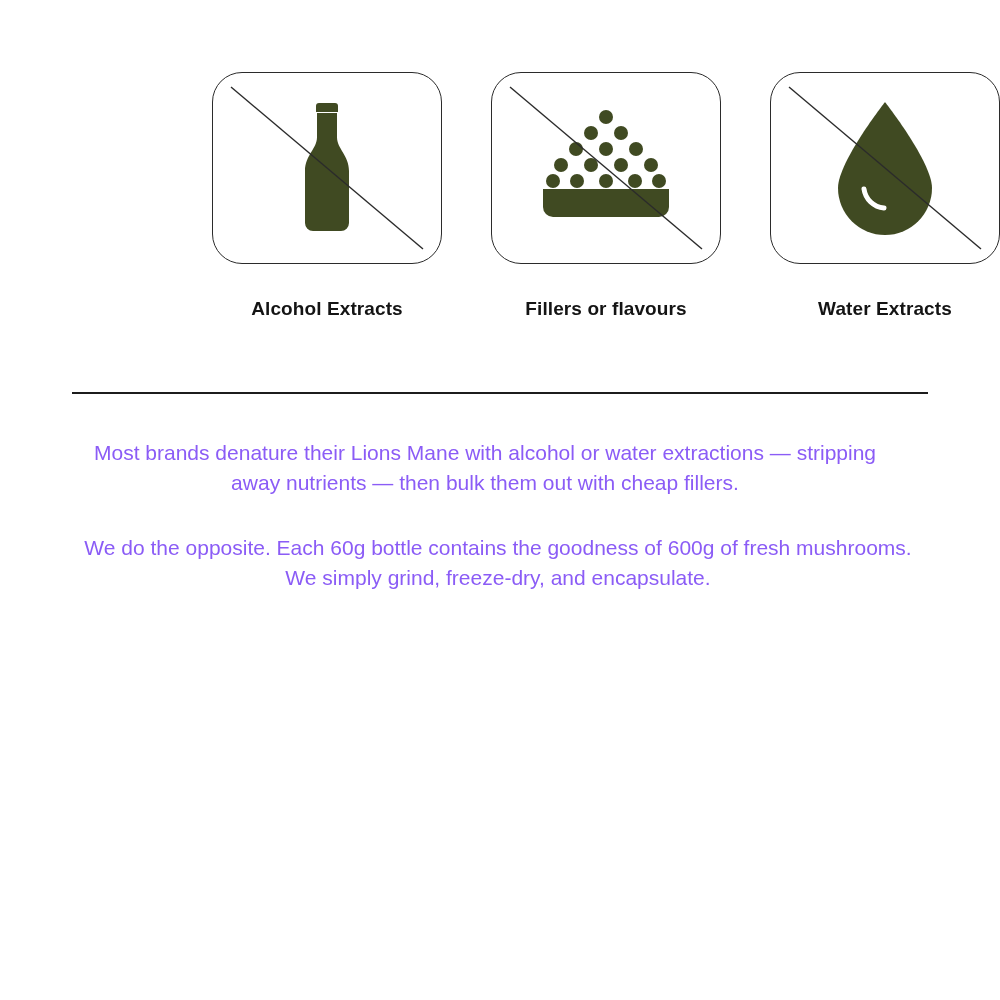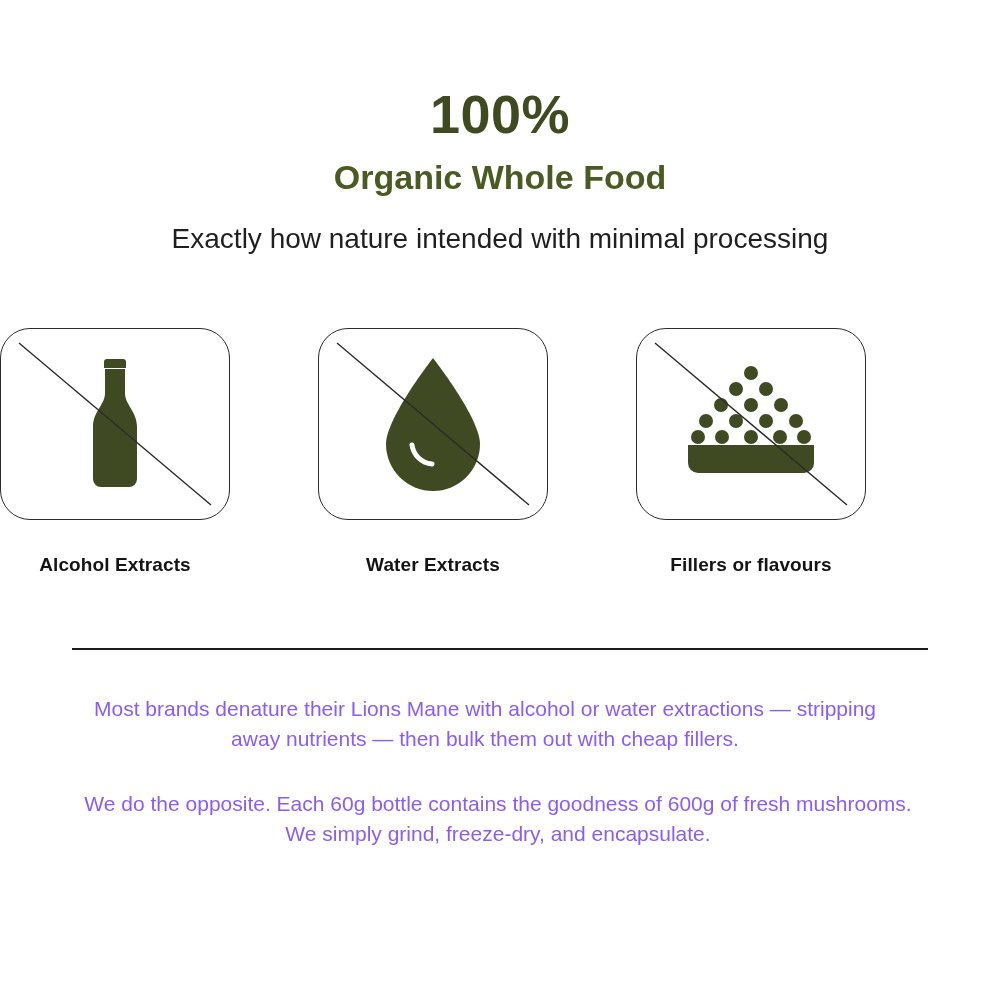--- a/index.html
+++ b/index.html
@@ -45,22 +45,22 @@
     font-weight: 400;
     color: #1f1f1f;
     margin-top: 26px;
     line-height: 1.2;
   }
 
   
   .icons-row {
     margin-top: 72px;
     display: flex;
-    justify-content: flex-start;
-    gap: 88px;
+    justify-content: flex-end;
+    gap: 49px;
   }
   .icon-item {
     width: 230px;
     display: flex;
     flex-direction: column;
     align-items: center;
   }
   .icon-box {
     width: 228px;
     height: 190px;
@@ -117,53 +117,35 @@
   }
   .p1 { width: 830px; margin-left: auto; margin-right: auto; }
   .p2 { width: 856px; margin-left: auto; margin-right: auto; }
   .p3 { width: 700px; margin-left: auto; margin-right: auto; }
 </style>
 </head>
 <body>
 
 <div class="page">
 
-  <div class="headline-wrap">
-    <div class="headline-100">100%</div>
-    <div class="headline-sub">Organic Whole Food</div>
-    <div class="tagline">Exactly how nature intended with minimal processing</div>
-  </div>
 
   <div class="icons-row">
 
     <div class="icon-item">
       <div class="icon-box">
         <svg class="glyph" width="70" height="130" viewBox="0 0 70 130">
           <path fill="#404a22" d="M27 0 h16 a3 3 0 0 1 3 3 v6 h-22 v-6 a3 3 0 0 1 3 -3 z"></path>
           <rect x="25" y="10" width="20" height="24" fill="#404a22"></rect>
           <path fill="#404a22" d="M25 34 C25 46 13 52 13 68 L13 120 a8 8 0 0 0 8 8 h28 a8 8 0 0 0 8 -8 L57 68 C57 52 45 46 45 34 z"></path>
         </svg>
         <svg class="slash" width="228" height="190" viewBox="0 0 228 190">
           <line x1="18" y1="14" x2="210" y2="176" stroke="#2b2b2b" stroke-width="1.4"></line>
         </svg>
       </div>
       <div class="icon-label">Alcohol Extracts</div>
-    </div>
-
-    <div class="icon-item">
-      <div class="icon-box">
-        <svg class="glyph" width="106" height="136" viewBox="0 0 106 136">
-          <path fill="#404a22" d="M53 2 C53 2 6 62 6 88 a47 47 0 0 0 94 0 C100 62 53 2 53 2 z"></path>
-          <path fill="none" stroke="#ffffff" stroke-width="5" stroke-linecap="round" d="M32 89 a22 22 0 0 0 20 19"></path>
-        </svg>
-        <svg class="slash" width="228" height="190" viewBox="0 0 228 190">
-          <line x1="18" y1="14" x2="210" y2="176" stroke="#2b2b2b" stroke-width="1.4"></line>
-        </svg>
-      </div>
-      <div class="icon-label">Water Extracts</div>
     </div>
 
     <div class="icon-item">
       <div class="icon-box">
         <svg class="glyph" width="130" height="118" viewBox="0 0 130 118">
           <g fill="#404a22">
             <circle cx="65" cy="8" r="7"></circle>
             <circle cx="50" cy="24" r="7"></circle>
             <circle cx="80" cy="24" r="7"></circle>
             <circle cx="35" cy="40" r="7"></circle>
@@ -181,20 +163,33 @@
           </g>
           <path fill="#404a22" d="M2 80 h126 v18 a10 10 0 0 1 -10 10 h-106 a10 10 0 0 1 -10 -10 z"></path>
         </svg>
         <svg class="slash" width="228" height="190" viewBox="0 0 228 190">
           <line x1="18" y1="14" x2="210" y2="176" stroke="#2b2b2b" stroke-width="1.4"></line>
         </svg>
       </div>
       <div class="icon-label">Fillers or flavours</div>
     </div>
 
+    <div class="icon-item">
+      <div class="icon-box">
+        <svg class="glyph" width="106" height="136" viewBox="0 0 106 136">
+          <path fill="#404a22" d="M53 2 C53 2 6 62 6 88 a47 47 0 0 0 94 0 C100 62 53 2 53 2 z"></path>
+          <path fill="none" stroke="#ffffff" stroke-width="5" stroke-linecap="round" d="M32 89 a22 22 0 0 0 20 19"></path>
+        </svg>
+        <svg class="slash" width="228" height="190" viewBox="0 0 228 190">
+          <line x1="18" y1="14" x2="210" y2="176" stroke="#2b2b2b" stroke-width="1.4"></line>
+        </svg>
+      </div>
+      <div class="icon-label">Water Extracts</div>
+    </div>
+
   </div>
 
   <div class="divider"></div>
 
   <div class="body-copy">
     <p class="p1">Most brands denature their Lions Mane with alcohol or water extractions — stripping away nutrients — then bulk them out with cheap fillers.</p>
     <p class="p2">We do the opposite. Each 60g bottle contains the goodness of 600g of fresh mushrooms. We simply grind, freeze-dry, and encapsulate.</p>
   </div>
 
 </div>

